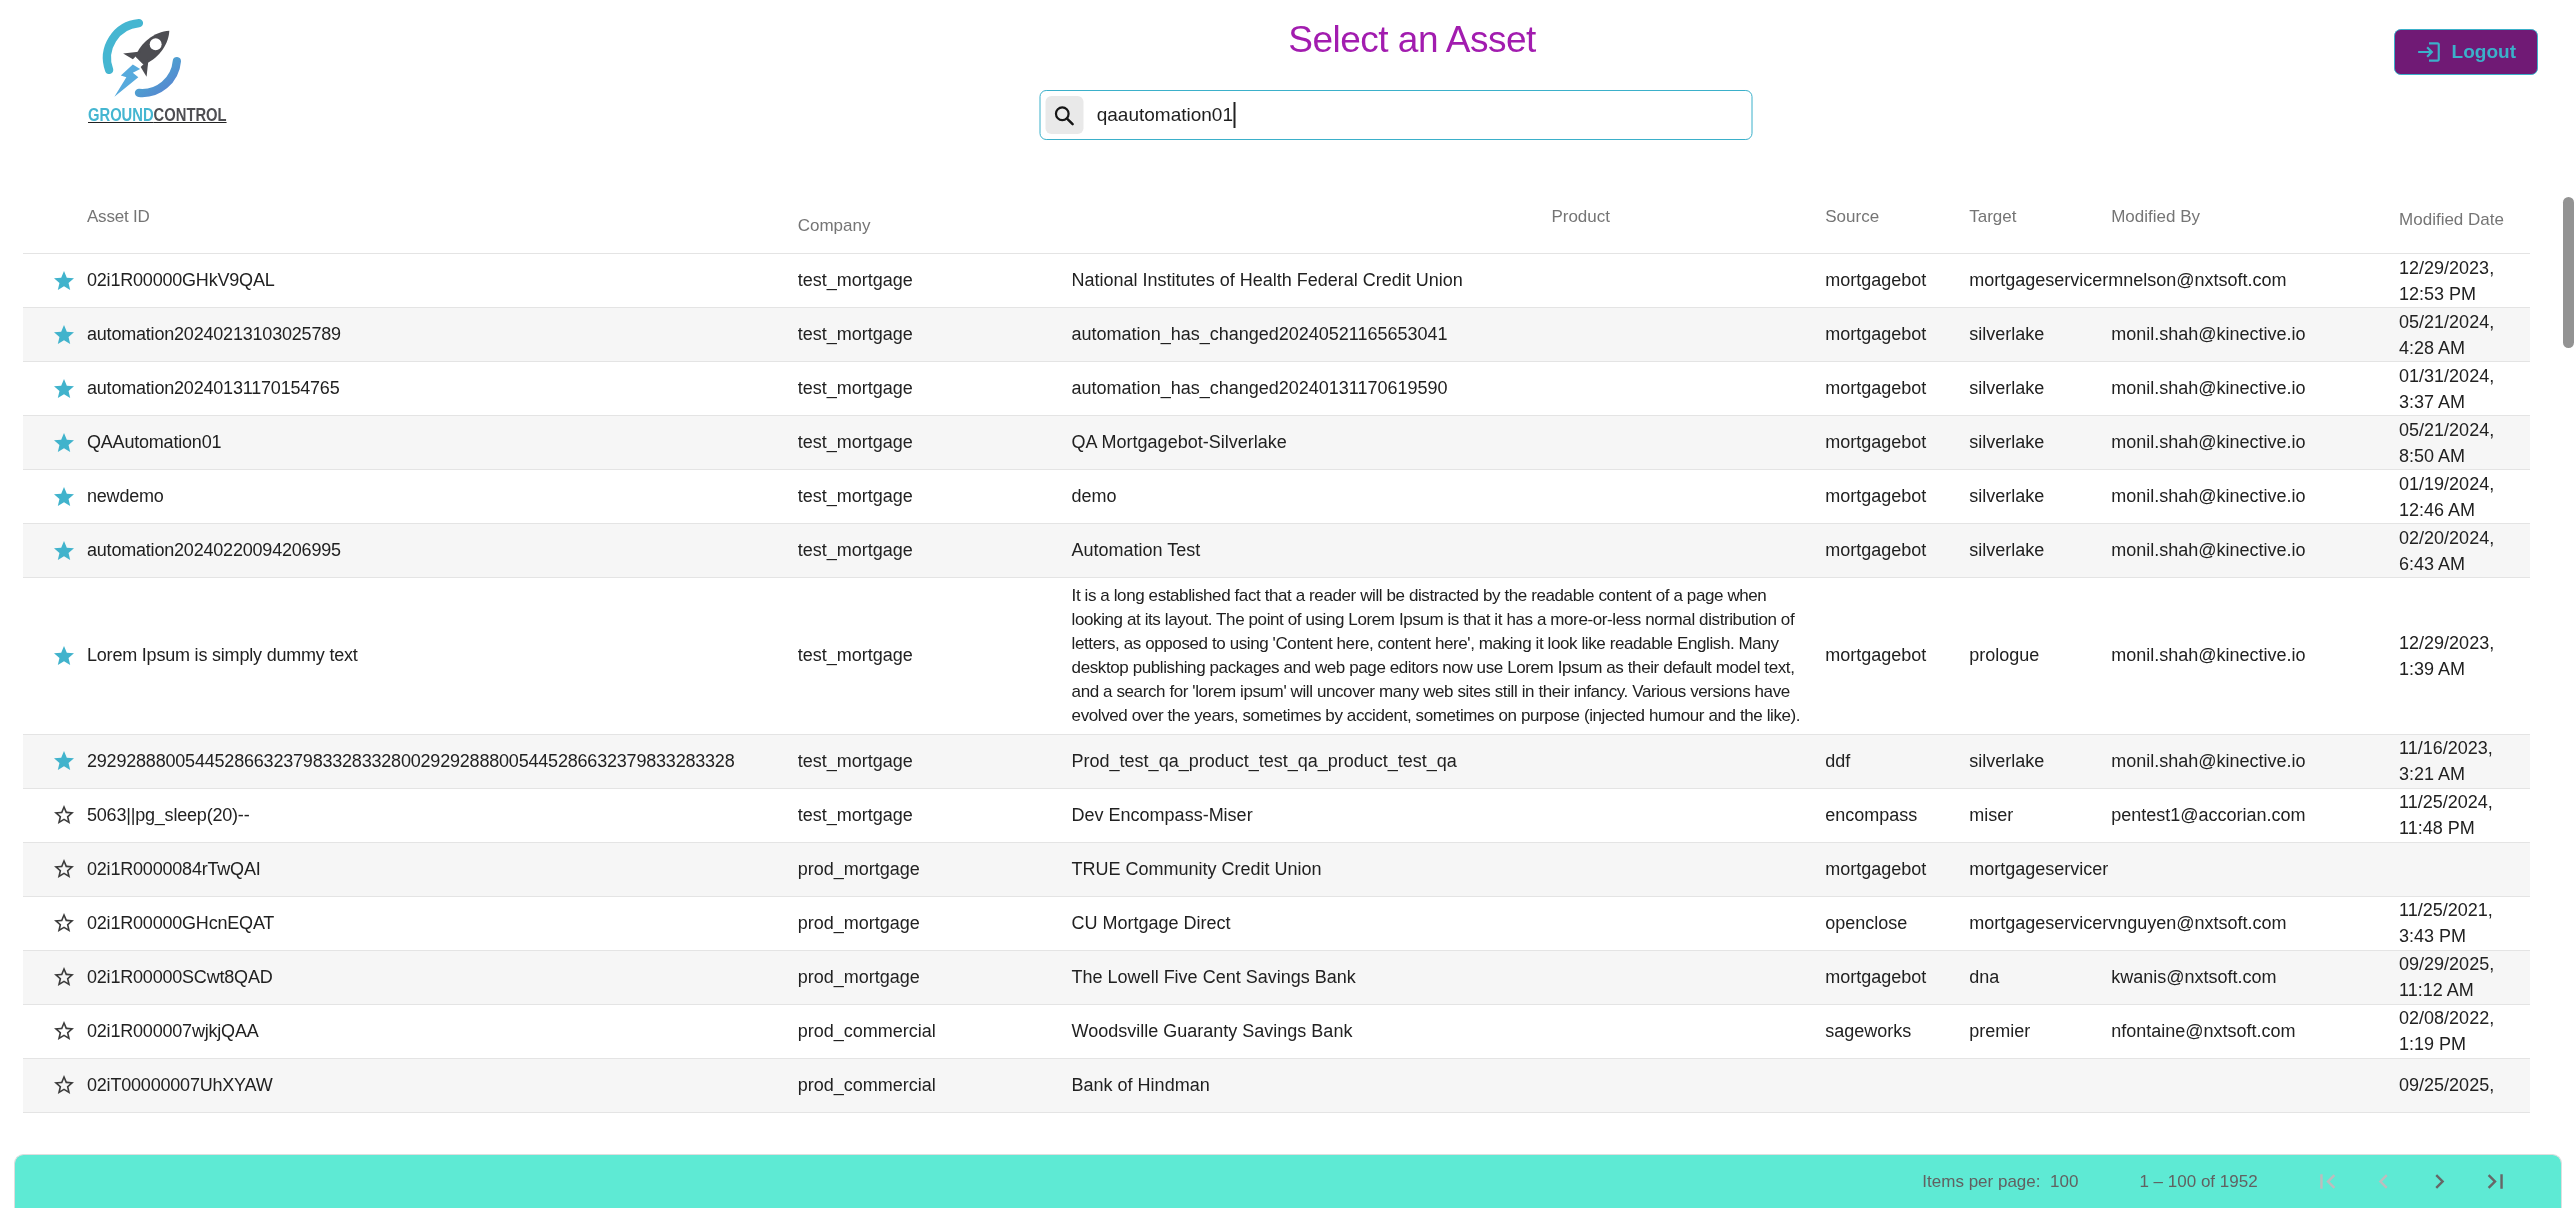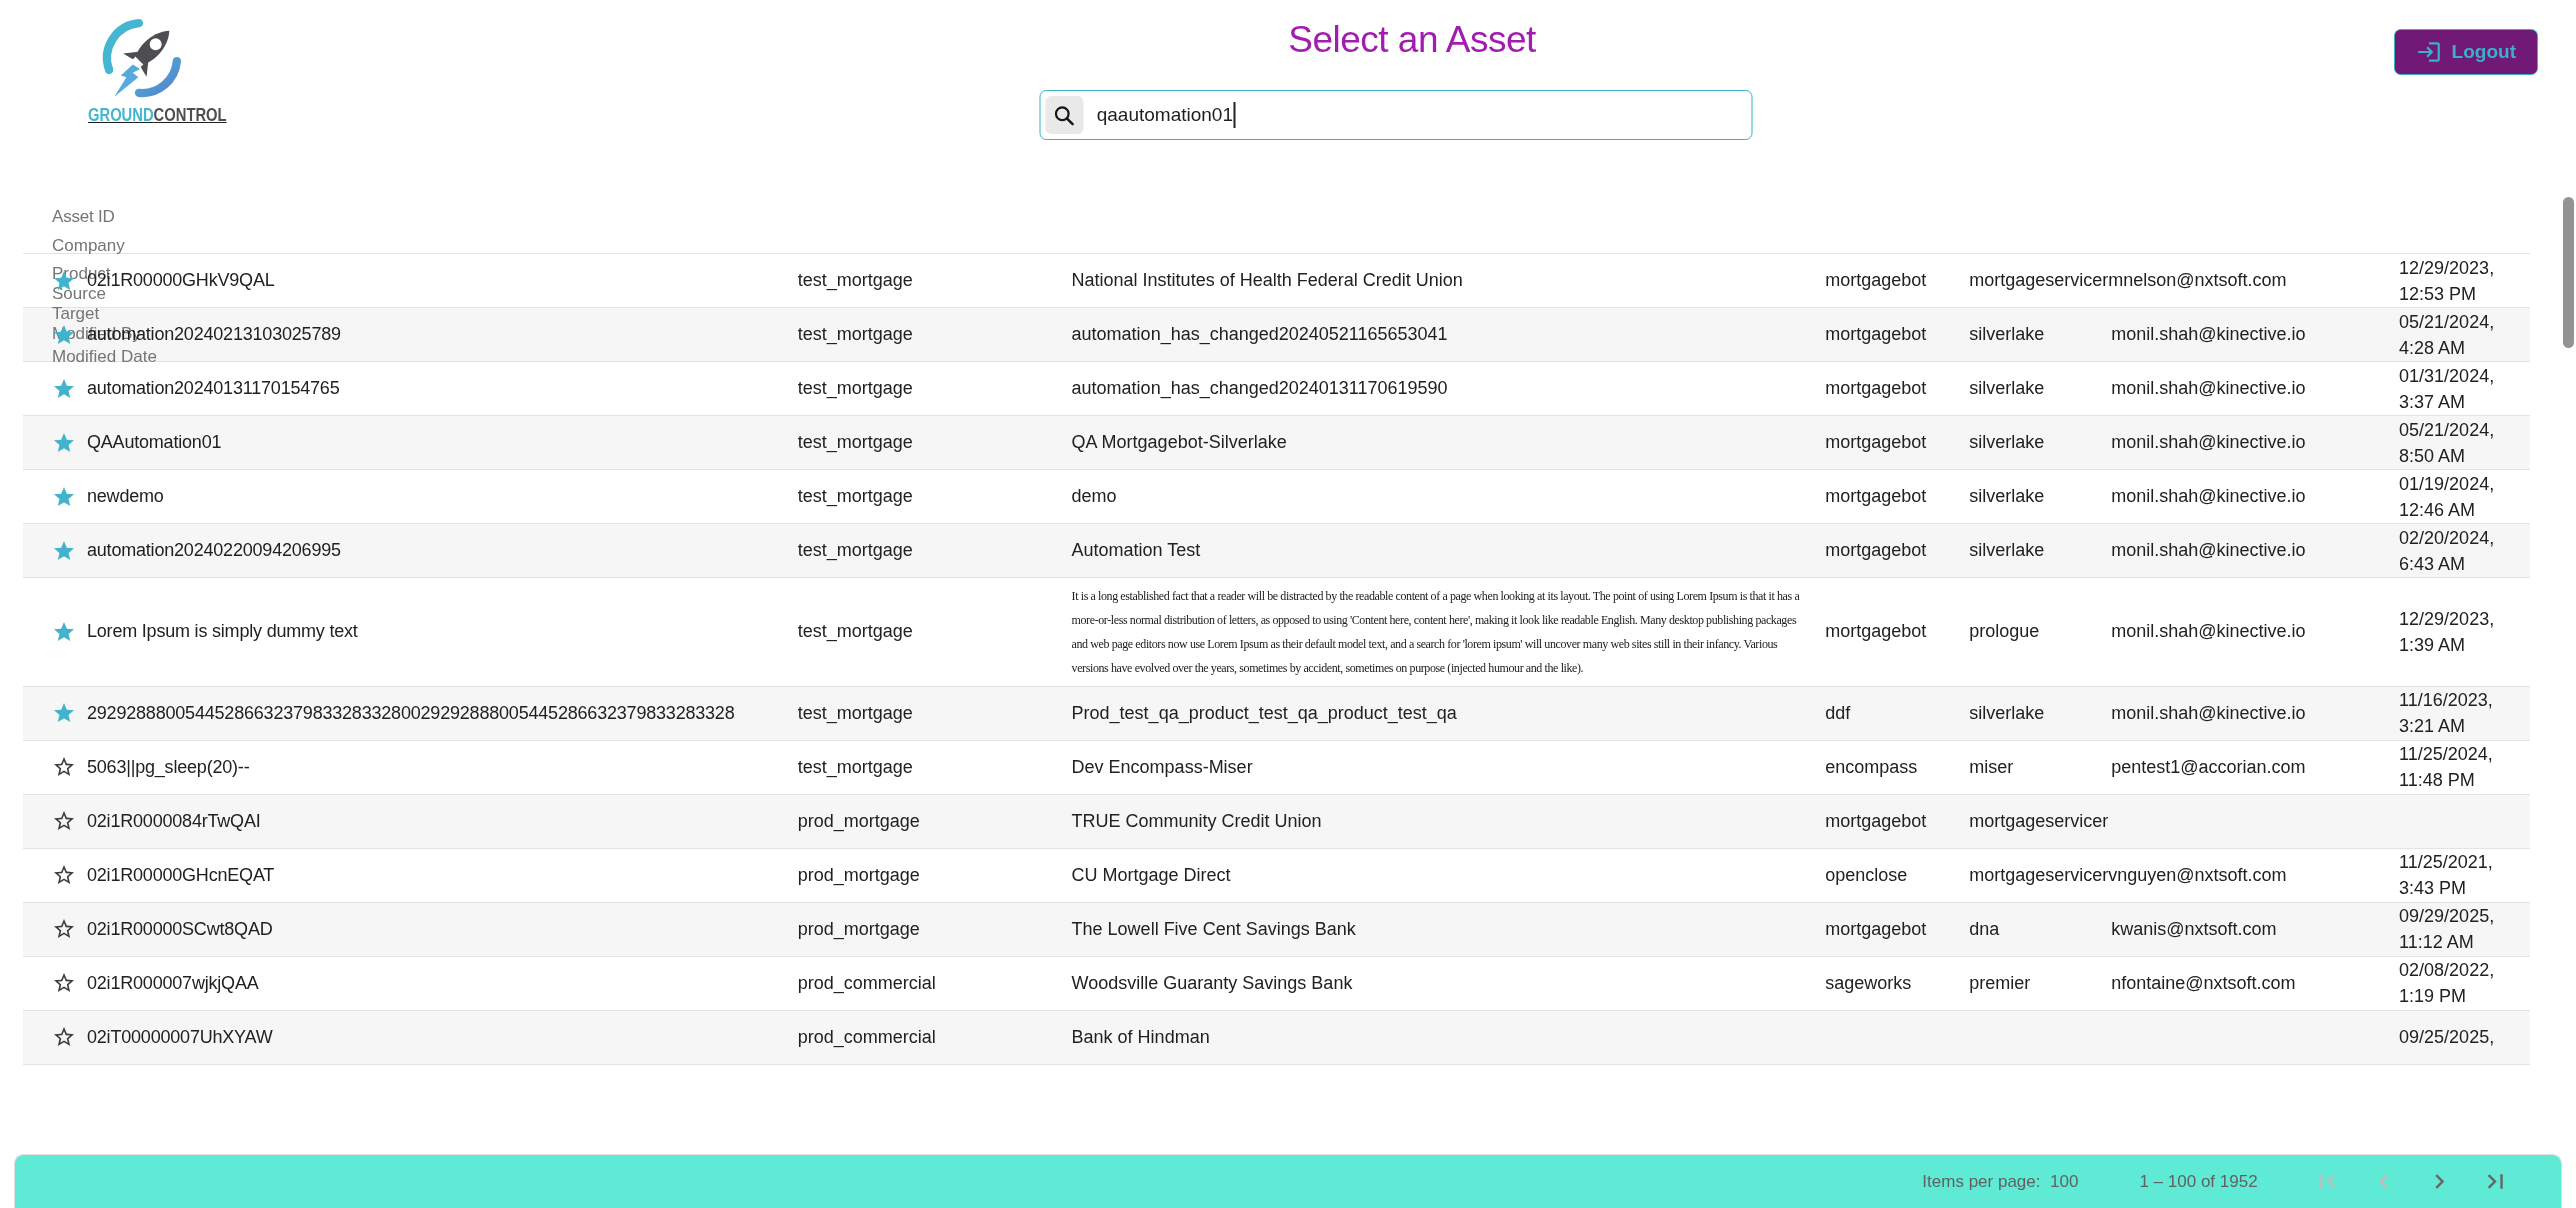--- a/index.html
+++ b/index.html
@@ -28,30 +28,30 @@
   .caret{width:1.9px;height:26px;background:#222;margin-left:1px;}
   .logout{
     position:absolute;top:29px;left:2394px;width:144px;height:46px;box-sizing:border-box;
     border:1.9px solid #3bb0ca;border-radius:6.7px;background:#701a75;color:#3bb0ca;
     display:flex;align-items:center;justify-content:center;gap:9.6px;
     font-size:19px;font-weight:bold;cursor:pointer;
   }
   
   .asset-table{position:absolute;left:23px;top:192px;width:2507px;}
   .thead{display:flex;height:62px;box-sizing:border-box;padding-top:15.3px;padding-left:29px;
-    color:#757575;font-size:17px;border-bottom:1px solid #e4e4e4;flex-direction:column;}
+    color:#757575;font-size:17px;border-bottom:1px solid #e4e4e4;}
   .row{display:flex;align-items:center;min-height:53px;border-bottom:1px solid #e4e4e4;
     padding-left:29px;font-size:18px;color:#212121;background:#fff;cursor:pointer;}
   .row:nth-child(even){background:#f6f6f6;}
   .cell{box-sizing:border-box;padding-right:15.3px;}
   .c-star{width:35px;display:flex;align-items:center;padding-right:0;}
   .c-id{width:711px;letter-spacing:-0.2px;}
   .c-prod{width:274px;}
   .c-comp{width:754px;line-height:25px;padding-top:5.8px;padding-bottom:5.8px;}
-  .c-comp.long{font-size:12px;letter-spacing:-0.4px;line-height:24px;font-family:Liberation Serif, serif;}
+  .c-comp.long{font-size:17px;letter-spacing:-0.4px;line-height:24px;}
   .c-src{width:144px;}
   .c-tgt{width:142px;white-space:nowrap;overflow:visible;}
   .c-mby{width:288px;}
   .c-mdate{width:131px;line-height:26px;padding-right:0;}
   .star{width:24px;height:24px;flex:none;}
   .star-filled path{fill:#41b3cc;}
   .star-outline path{fill:#3c3c3c;}
   
   .paginator{
     position:absolute;left:14.4px;right:14.4px;bottom:0;height:54px;background:#5eead4;z-index:5;

